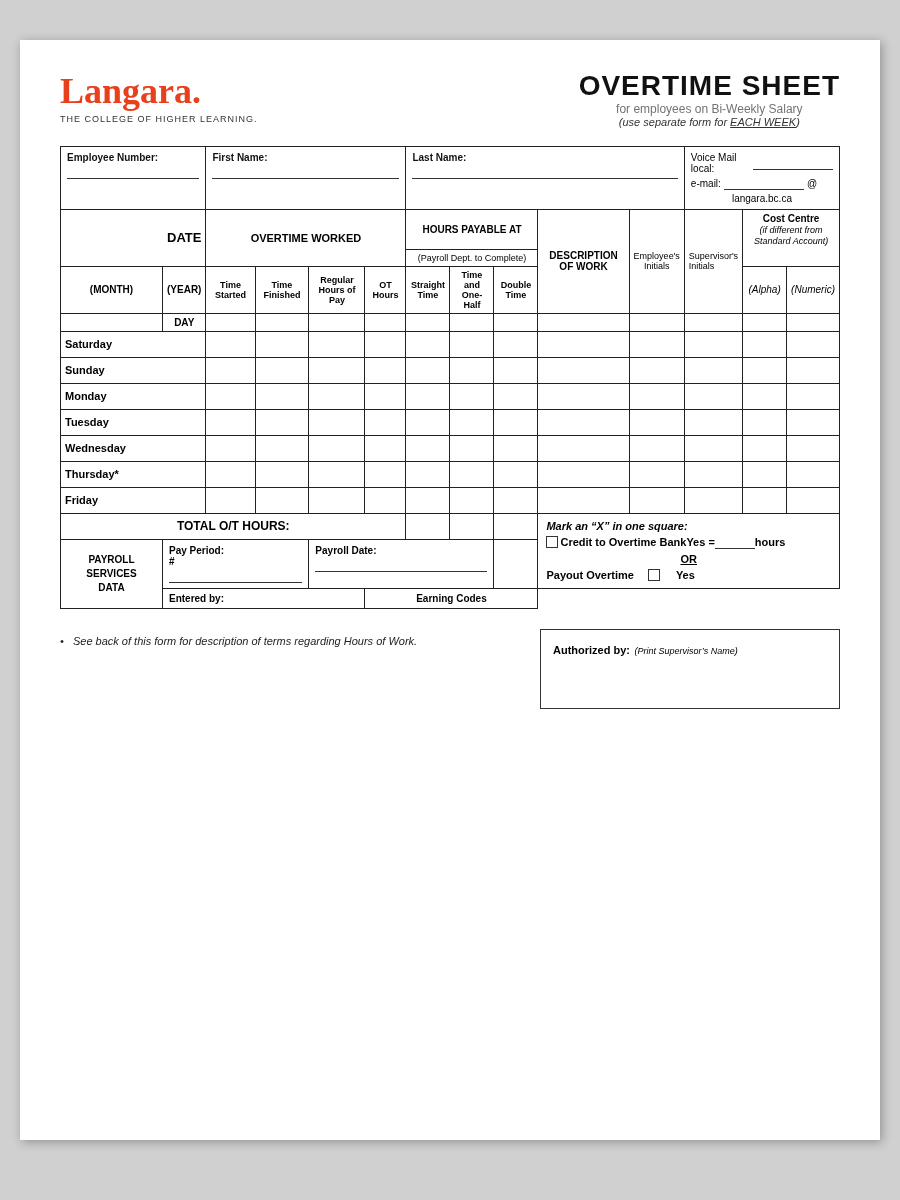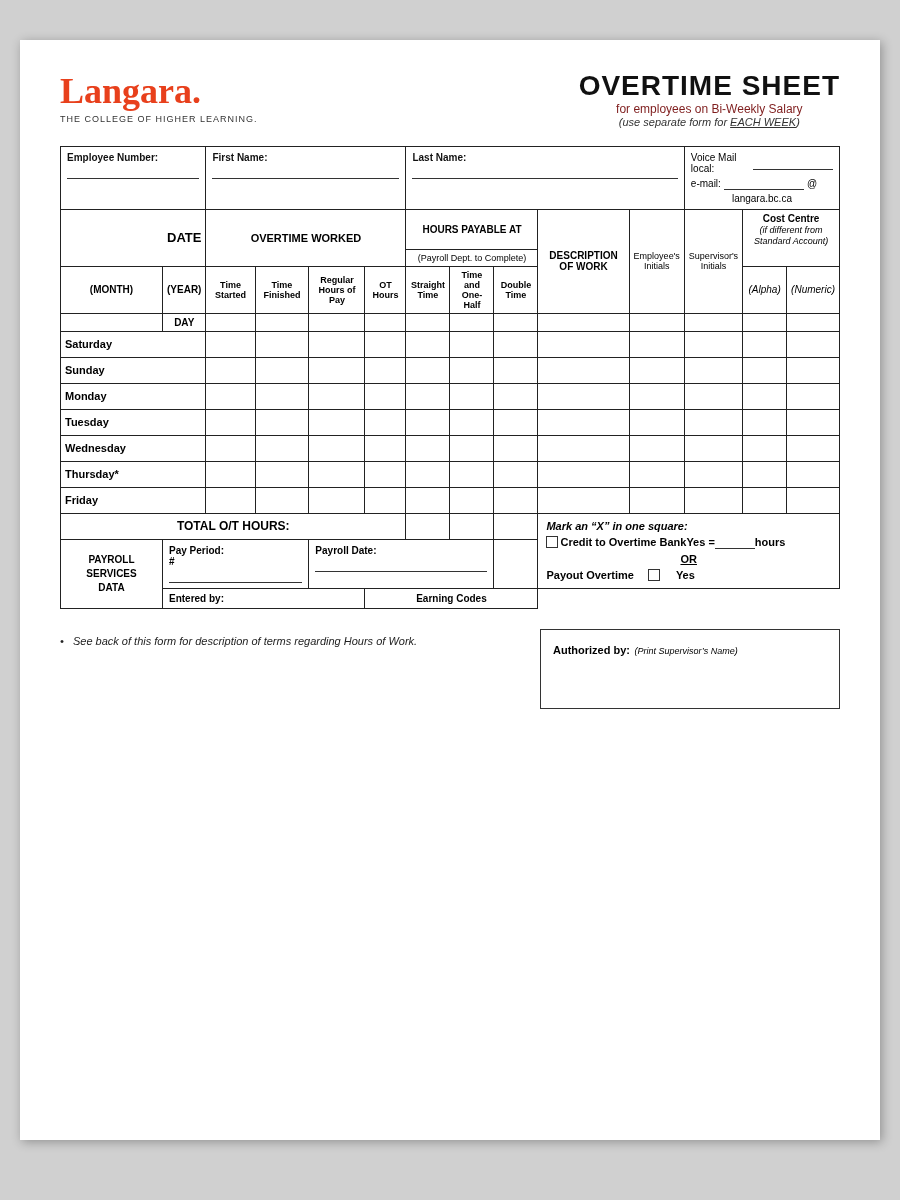--- a/index.html
+++ b/index.html
@@ -44,21 +44,21 @@
       text-align: center;
     }
     .overtime-title {
       font-size: 28px;
       font-weight: bold;
       color: #111;
       letter-spacing: 1px;
     }
     .overtime-subtitle1 {
       font-size: 12px;
-      color: #7f1d1d;
+      color: #737373;
     }
     .overtime-subtitle2 {
       font-size: 11px;
       color: #333;
       font-style: italic;
     }
     .overtime-subtitle2 u {
       text-decoration: underline;
     }
     
@@ -282,21 +282,21 @@
       <td colspan="3" style="text-align:center; font-weight:bold; font-size:10px;">
         <span>HOURS PAYABLE AT</span>
       </td>
       <td rowspan="3" style="text-align:center; font-weight:bold; font-size:10px; vertical-align:middle;">
         <span>DESCRIPTION</span><br>
         <span>OF WORK</span>
       </td>
       <td rowspan="3" style="text-align:center; font-size:9px; vertical-align:middle; width:42px;">
         <span>Employee's Initials</span>
       </td>
-      <td rowspan="3" style="text-align:center; font-size:9px; vertical-align:middle; width:42px;">
+      <td rowspan="3" style="font-size:9px; vertical-align:middle; width:42px;">
         <span>Supervisor's Initials</span>
       </td>
       <td colspan="2" style="text-align:center; font-weight:bold; font-size:10px; border-bottom:none;">
         <span>Cost Centre</span><br>
         <span style="font-weight:normal; font-style:italic; font-size:9px;">(if different from Standard Account)</span>
       </td>
     </tr>
     <tr>
       <td colspan="3" style="text-align:center; font-size:9px;">(Payroll Dept. to Complete)</td>
       <td colspan="2" style="border-top:none;"></td>

